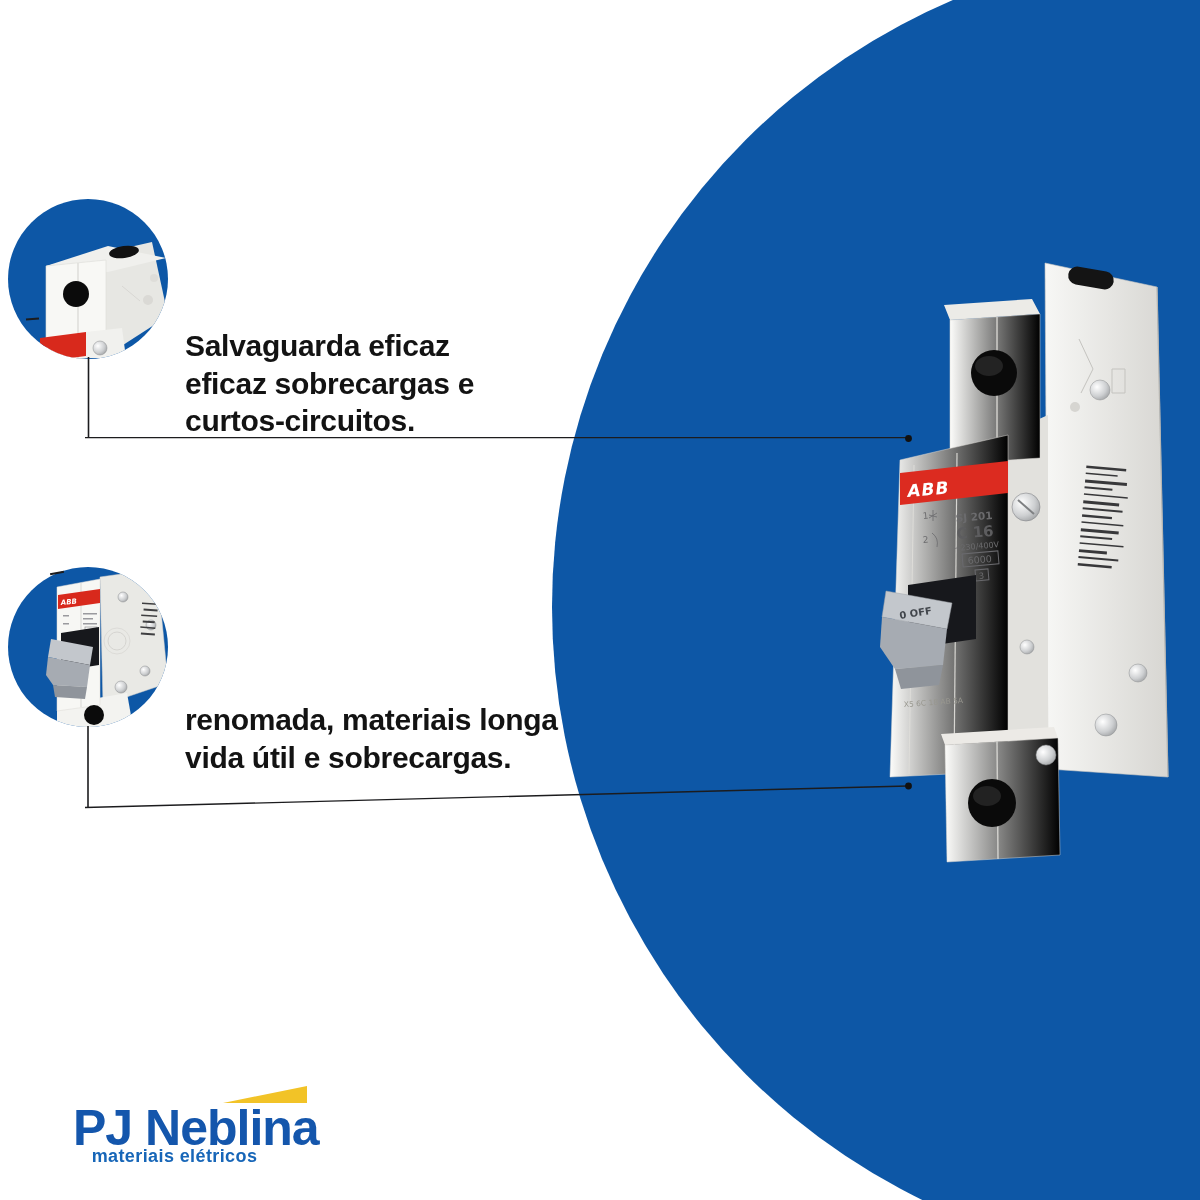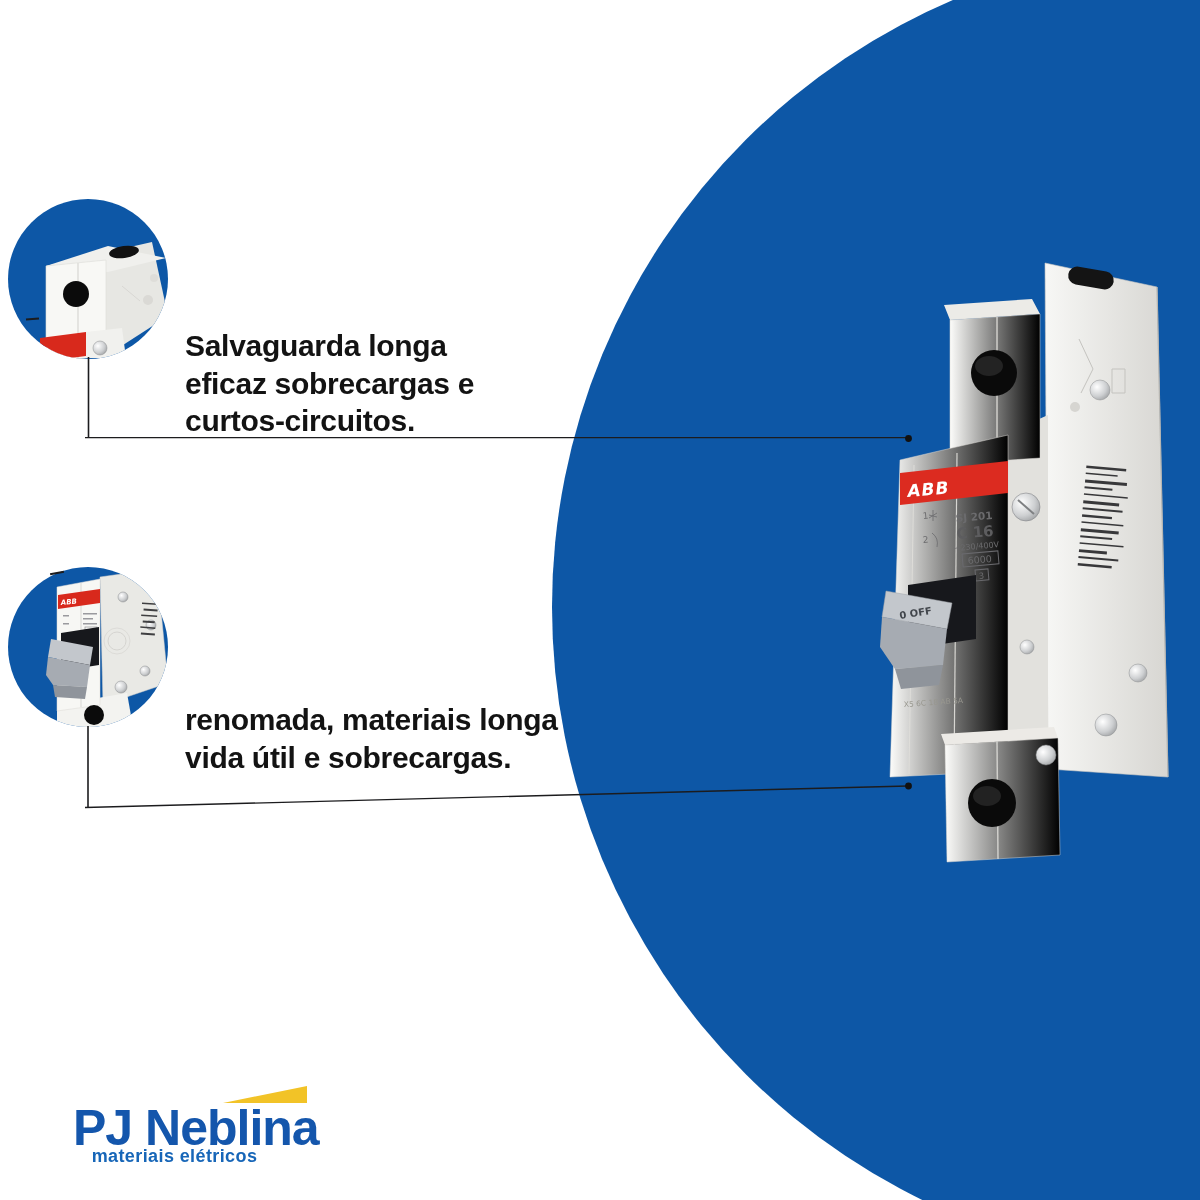--- a/index.html
+++ b/index.html
@@ -191,21 +191,21 @@
         <rect x="136" y="52" width="16" height="1.5"></rect>
           <rect x="138" y="58" width="12" height="2"></rect>
         <rect x="136" y="64" width="15" height="1.5"></rect>
           <rect x="137" y="70" width="14" height="2"></rect>
       </g>
       <circle cx="89" cy="152" r="10" fill="#0b0b0b"></circle>
     </g>
   </svg>
 
   <div class="benefit b1">
-    <p>Salvaguarda longa</p>
+    <p>Salvaguarda eficaz</p>
     <p>eficaz sobrecargas e</p>
     <p>curtos-circuitos.</p>
   </div>
 
   <div class="benefit b2">
     <p>renomada, materiais longa</p>
     <p>vida útil e sobrecargas.</p>
   </div>
 
   <svg class="overlay" viewBox="0 0 1200 1200">

